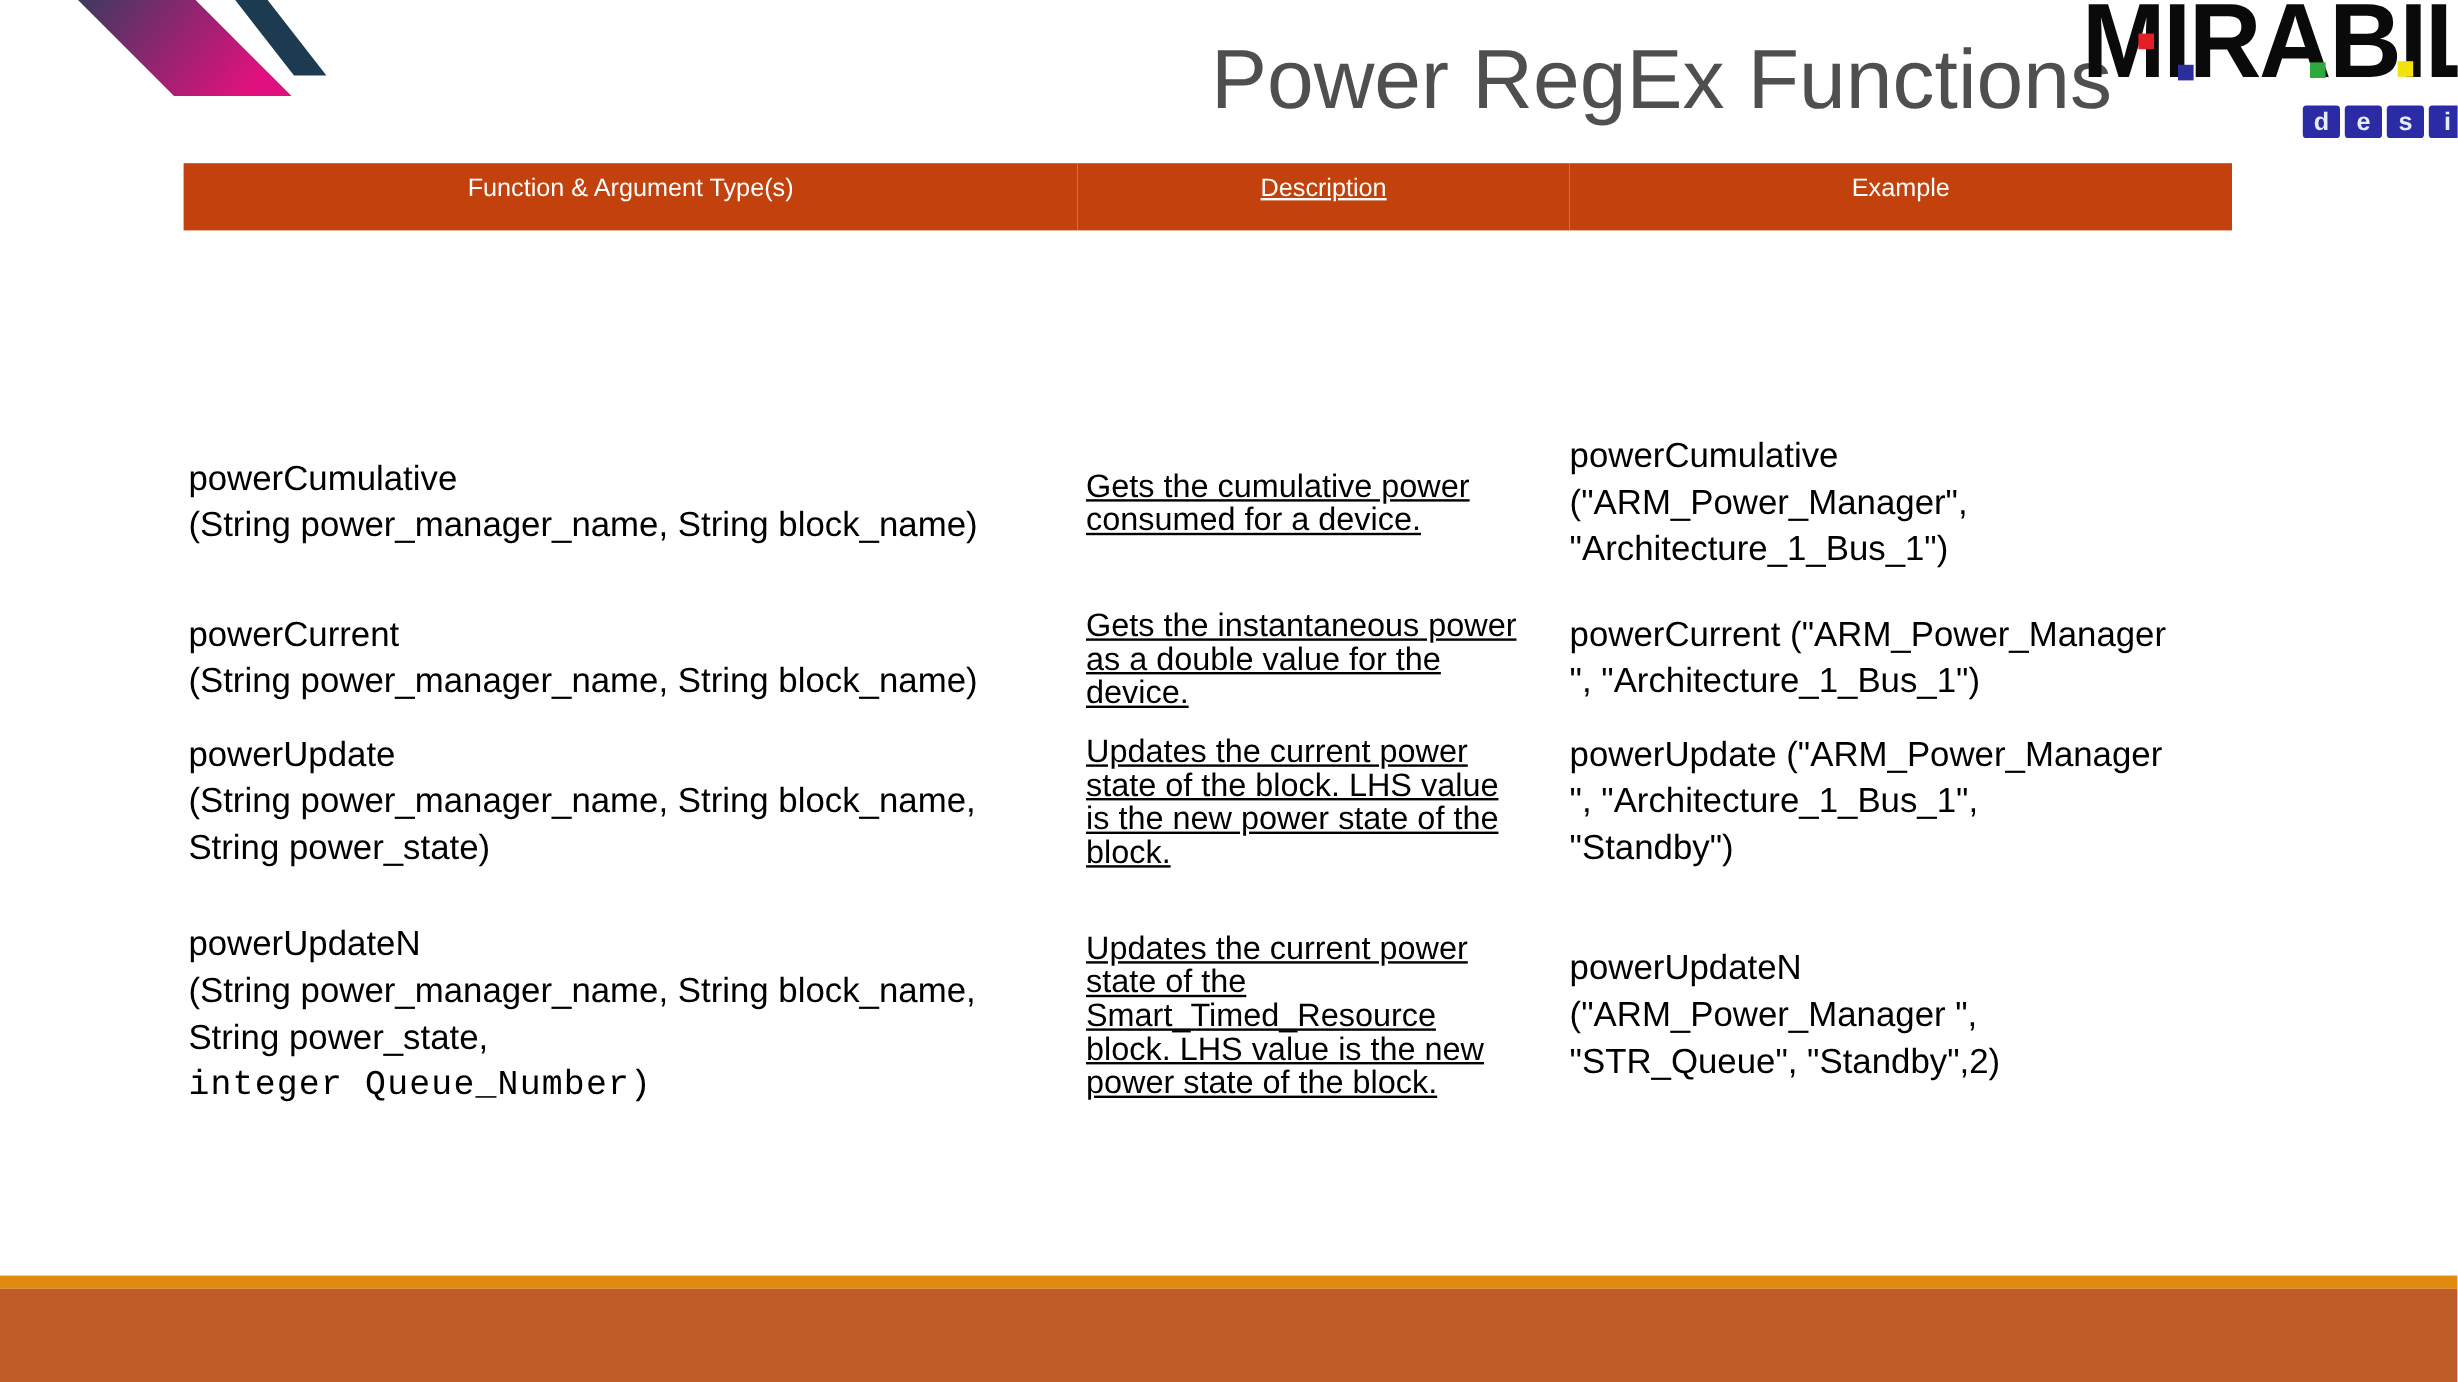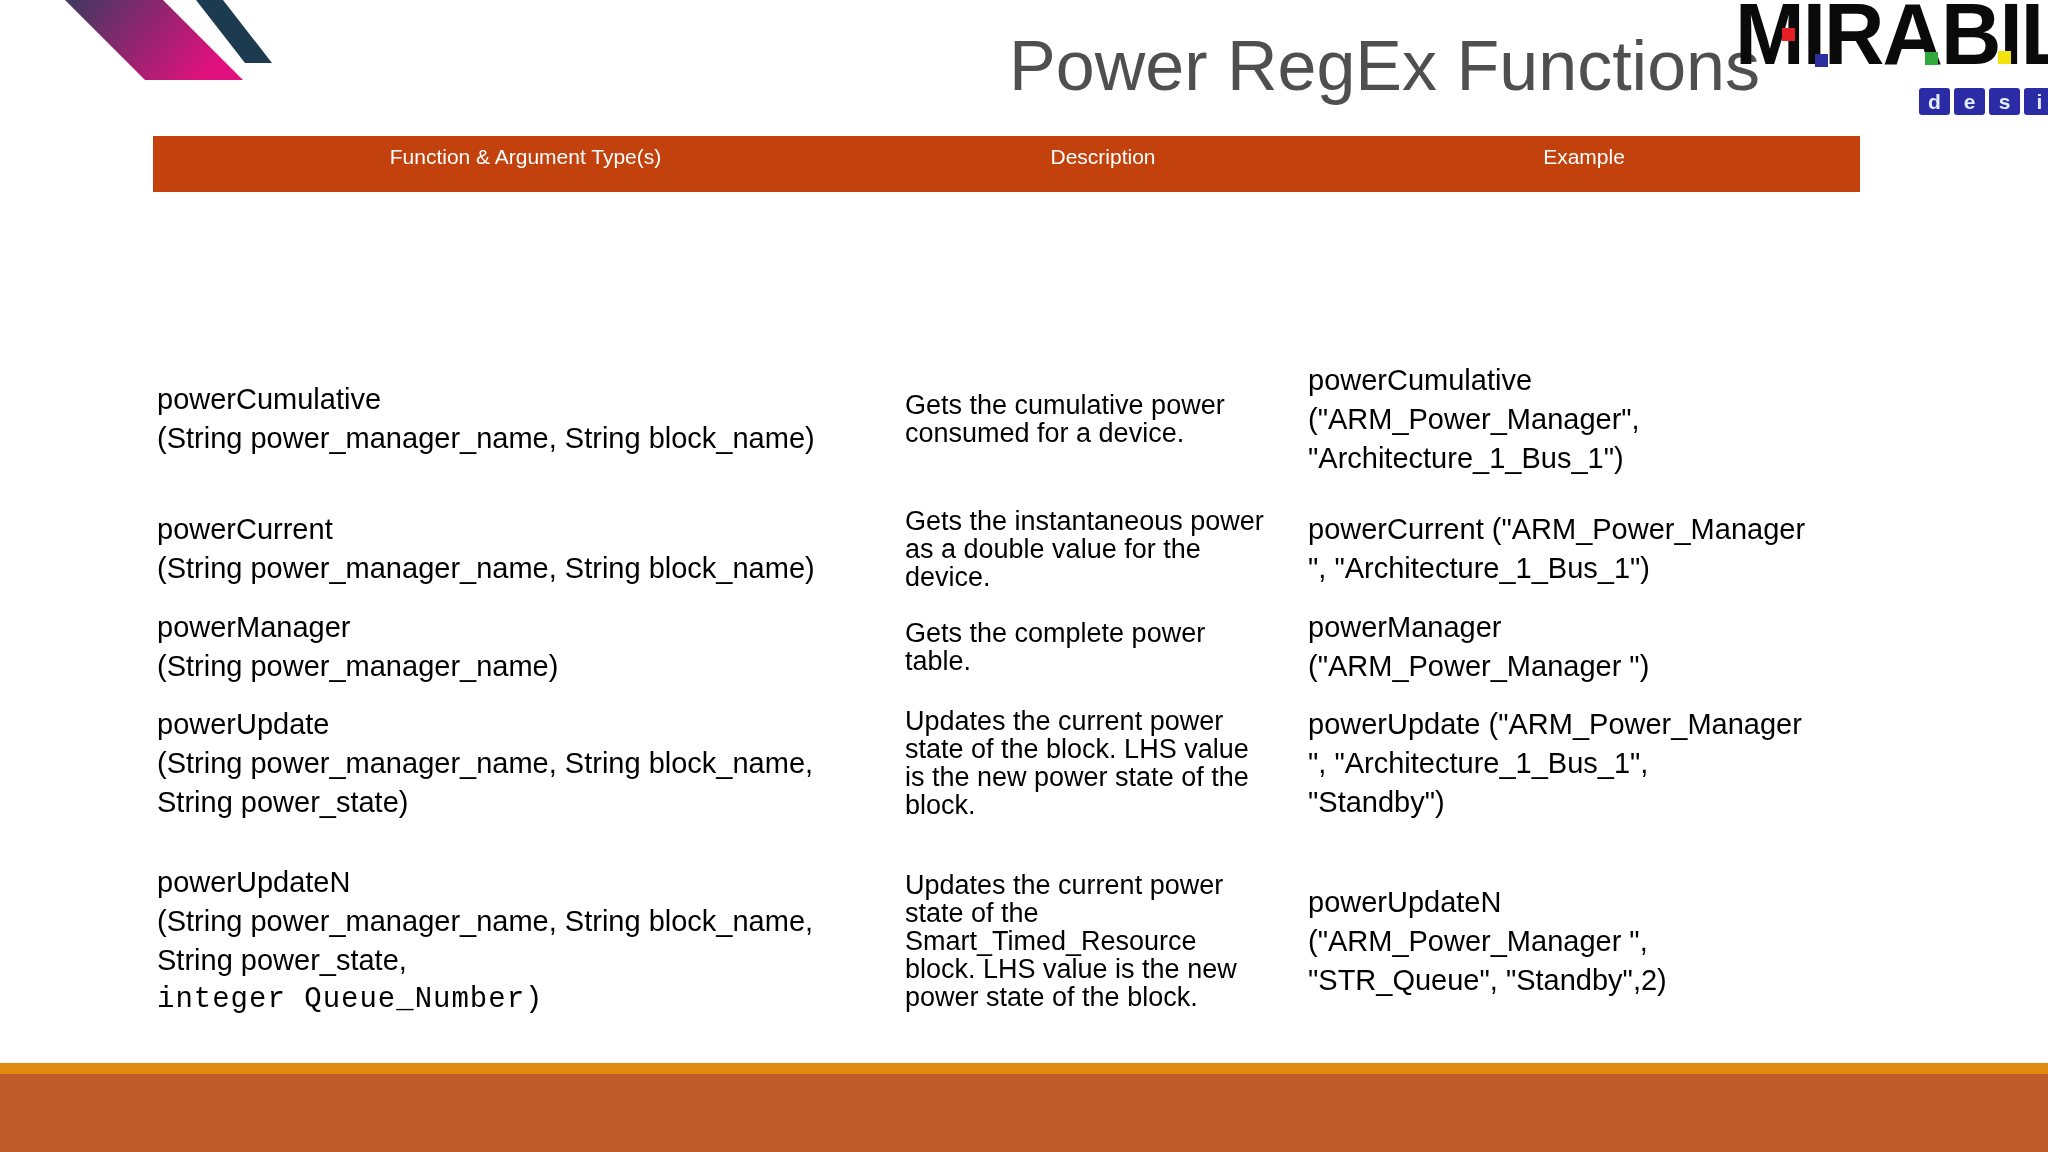--- a/index.html
+++ b/index.html
@@ -42,21 +42,21 @@
     display:table;table-layout:fixed;border-collapse:collapse;
   }
   .tr{display:table-row;}
   .td{display:table-cell;vertical-align:middle;white-space:pre-line;}
   .head{height:56px;}
   .head .td{
     background:#c2410c;color:#fff;font-size:21px;text-align:center;
     vertical-align:top;padding-top:9px;white-space:nowrap;
   }
   .c1{width:745px;}
-  .c2{width:410px;}
+  .c2{width:410px;text-decoration:underline;}
   .c3{width:552px;}
   .spacer{height:147px;}
   .rh1{height:160px;}
   .rh2{height:100px;}
   .rh3{height:95px;}
   .rh4{height:138px;}
   .rh5{height:218px;margin-left:48px;}
   .fn,.ex{font-size:29px;line-height:39px;}
   .fn{padding-left:4px;}
   .desc{font-size:27px;line-height:28px;padding-left:7px;}
@@ -130,28 +130,20 @@
   <div class="tr rh2">
     <div class="td c1 fn">powerCurrent
 (String power_manager_name, String block_name)</div>
     <div class="td c2 desc">Gets the instantaneous power
 as a double value for the
 device.</div>
     <div class="td c3 ex">powerCurrent ("ARM_Power_Manager
 ", "Architecture_1_Bus_1")</div>
   </div>
 
-  <div class="tr rh3">
-    <div class="td c1 fn">powerManager
-(String power_manager_name)</div>
-    <div class="td c2 desc">Gets the complete power
-table.</div>
-    <div class="td c3 ex">powerManager
-("ARM_Power_Manager ")</div>
-  </div>
 
   <div class="tr rh4">
     <div class="td c1 fn">powerUpdate
 (String power_manager_name, String block_name,
 String power_state)</div>
     <div class="td c2 desc">Updates the current power
 state of the block. LHS value
 is the new power state of the
 block.</div>
     <div class="td c3 ex">powerUpdate ("ARM_Power_Manager

